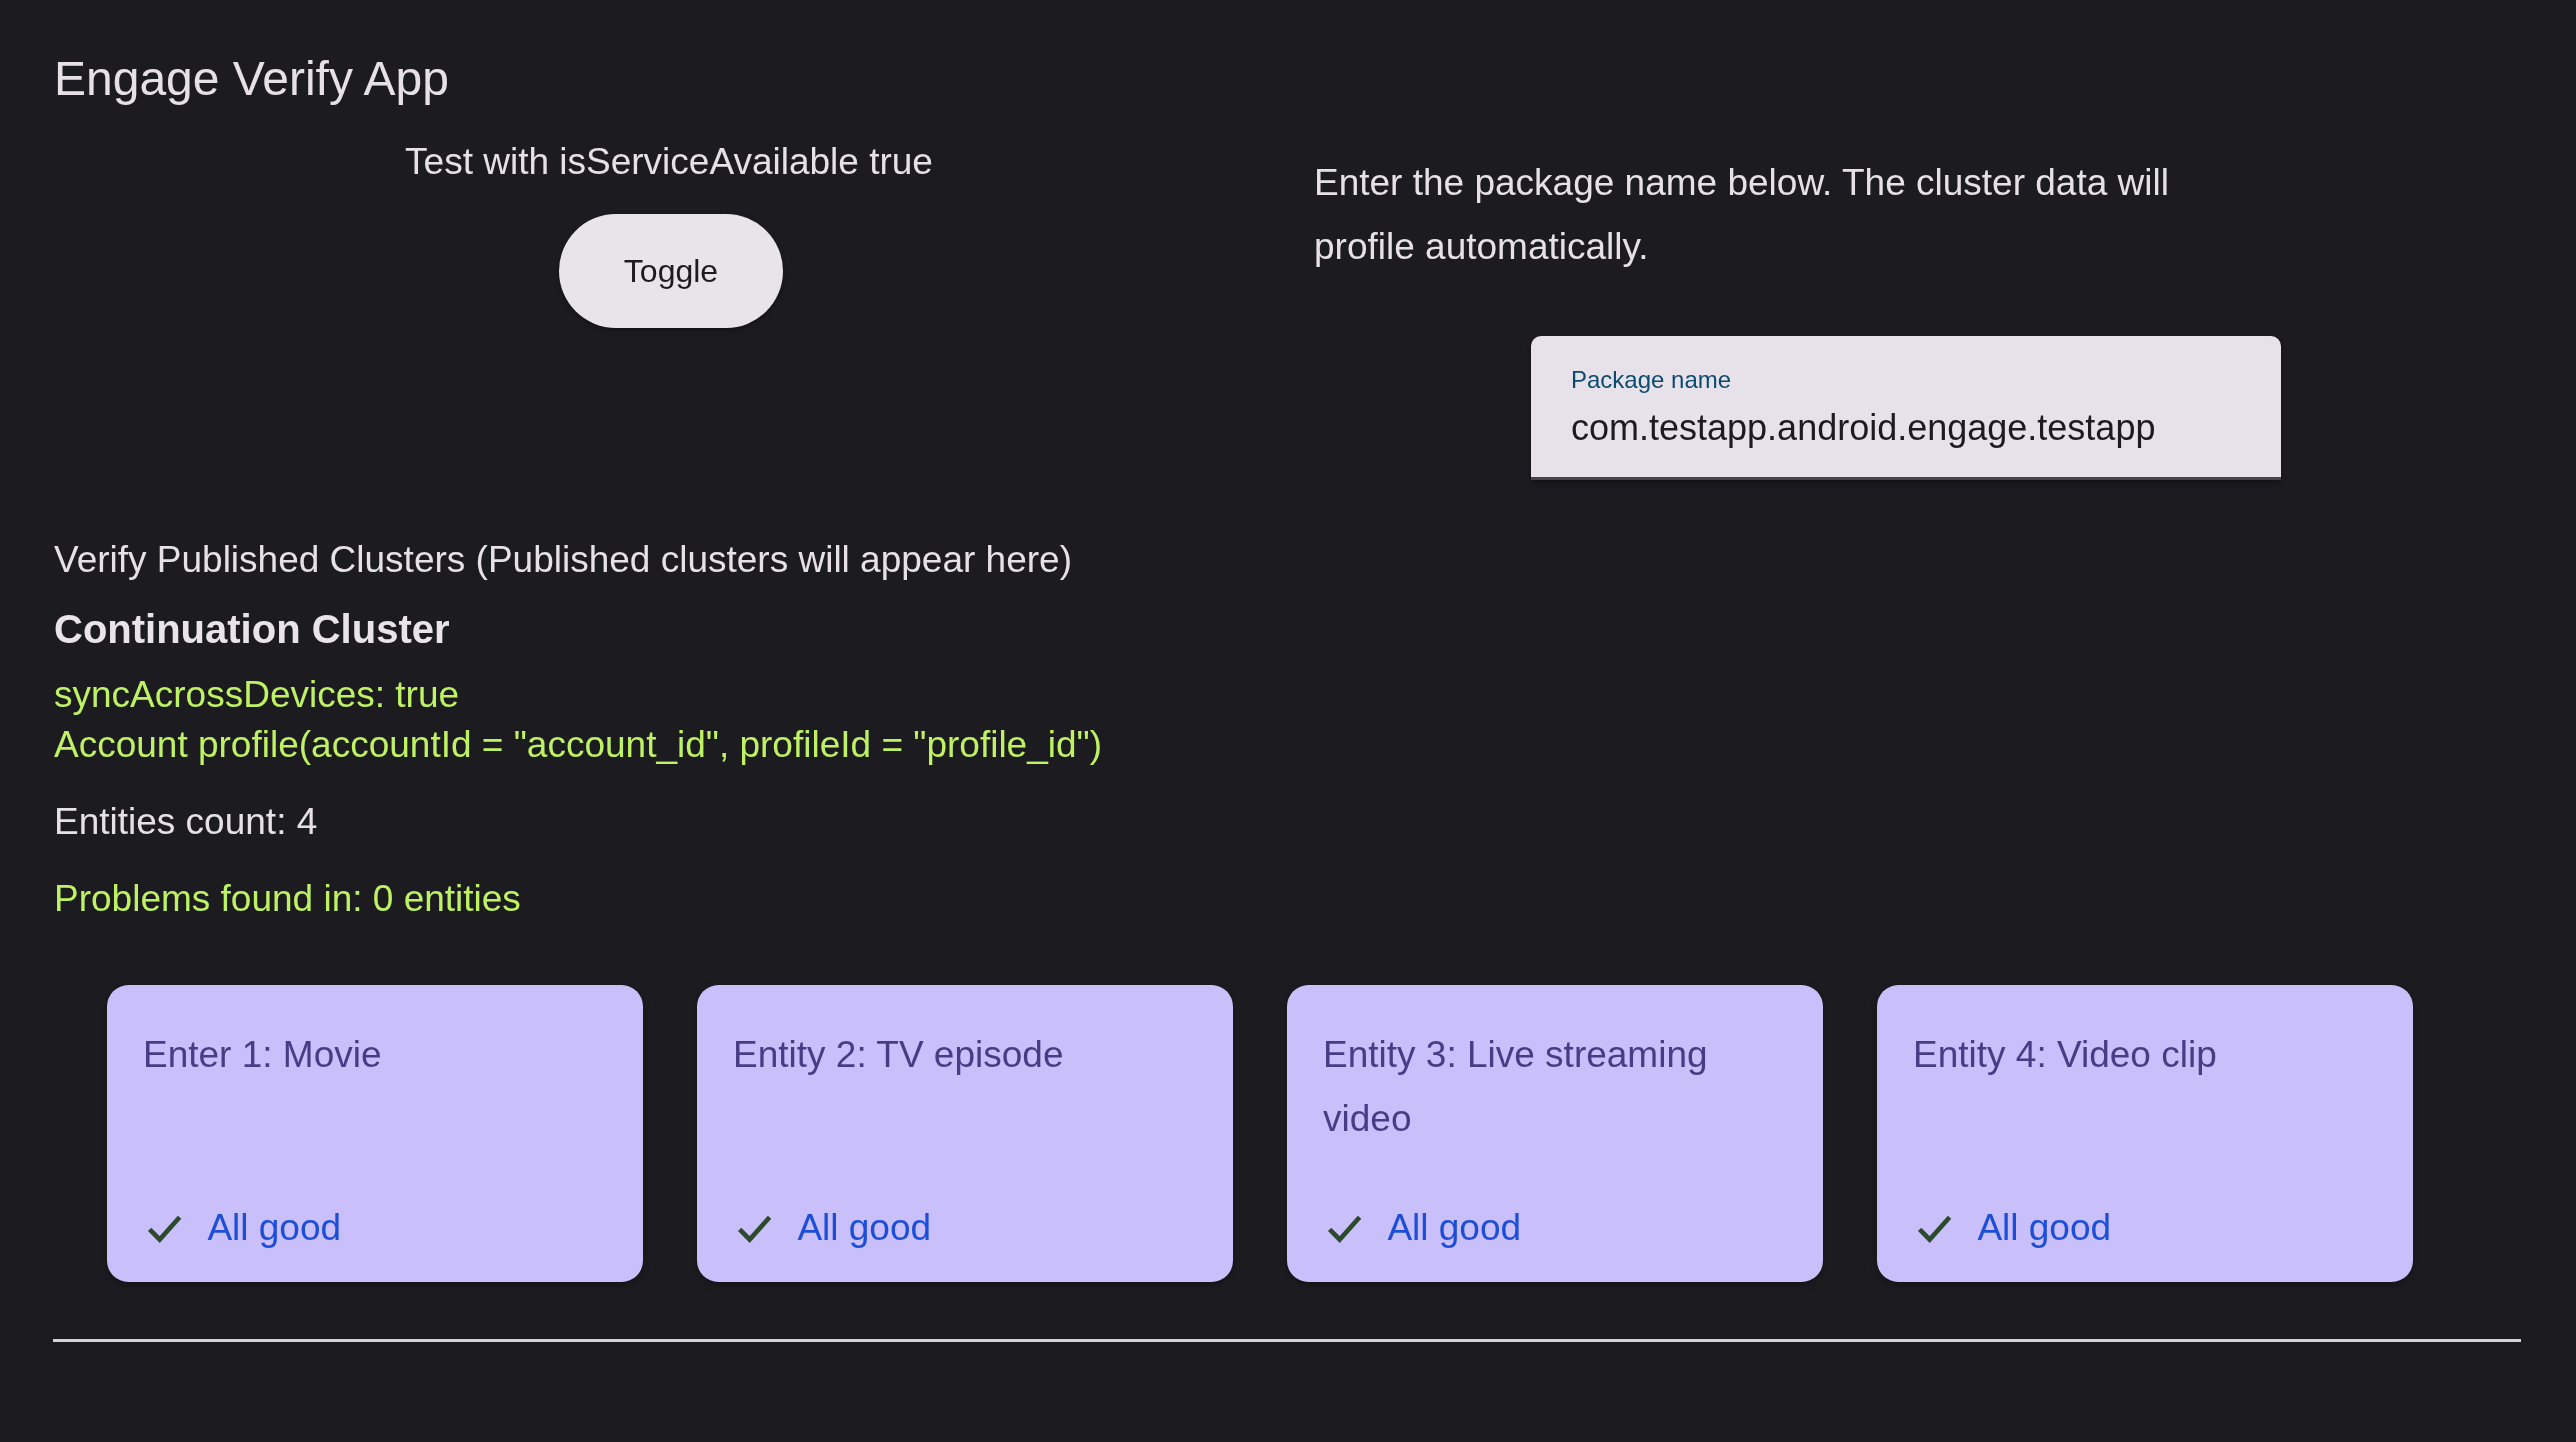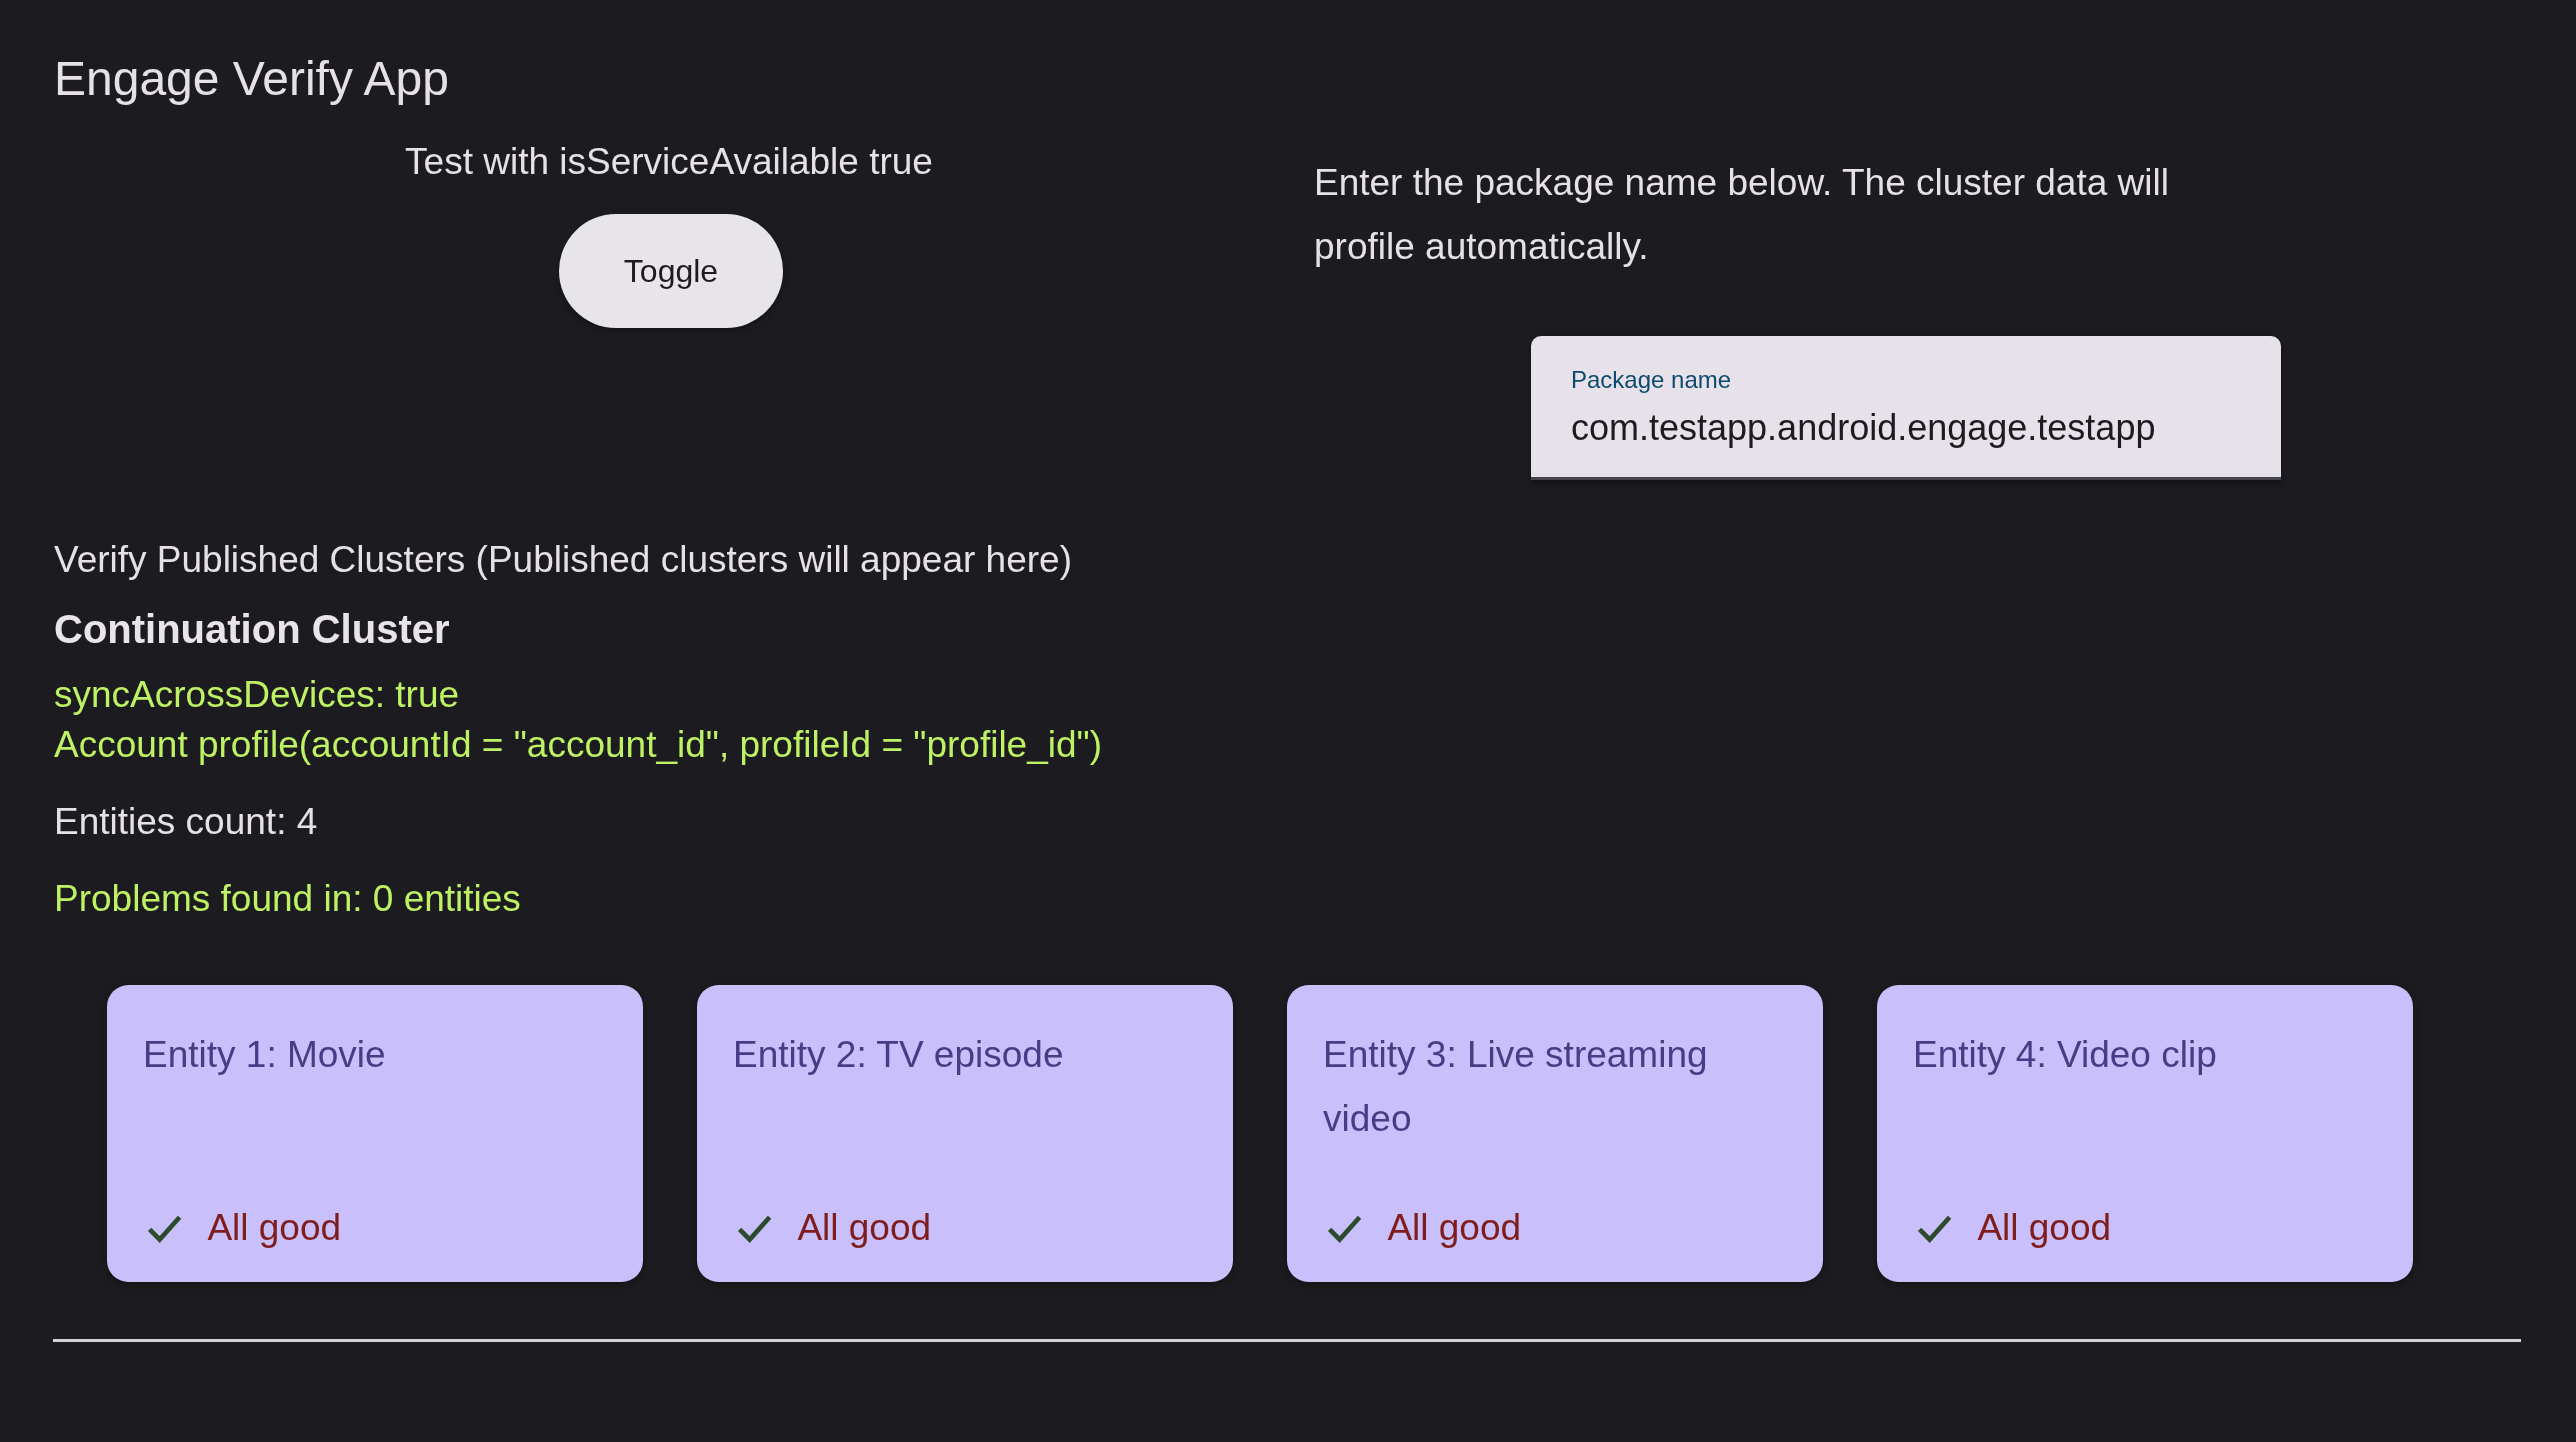--- a/index.html
+++ b/index.html
@@ -81,21 +81,21 @@
     padding: 38px 40px 0 36px;
     box-shadow: 0 2.9px 7.1px rgba(0,0,0,0.30);
   }
   .entity-title {
     font-size: 37px; line-height: 64px;
     color: #483c87;
   }
   .entity-status {
     position: absolute; left: 36px; bottom: 33px;
     display: flex; align-items: center; gap: 21.4px;
-    font-size: 37px; color: #7f1d1d; white-space: nowrap;
+    font-size: 37px; color: #1d4ed8; white-space: nowrap;
   }
   .check-icon { width: 43px; height: 43px; flex: 0 0 auto; }
   .check-icon svg { width: 43px; height: 43px; display: block; }
   .divider {
     position: absolute; left: 53px; top: 1339px;
     width: 2468px; height: 2.9px;
     background: #d6d2d6;
   }
 </style>
 </head>
@@ -126,21 +126,21 @@
   <div class="text-line green sync-line">syncAcrossDevices: true</div>
 
   <div class="text-line green account-line">Account profile(accountId = "account_id", profileId = "profile_id")</div>
 
   <div class="text-line entities-count">Entities count: 4</div>
 
   <div class="text-line green problems-line">Problems found in: 0 entities</div>
 
   <div class="cards-row">
   <div class="entity-card">
-    <div class="entity-title">Entity 1: Movie</div>
+    <div class="entity-title">Enter 1: Movie</div>
     <div class="entity-status">
       <span class="check-icon">
         <svg viewBox="0 0 24 24">
           <path d="M3.7 13.1 L9.3 18.7 L20.4 6.3" fill="none" stroke="#2c4b2c" stroke-width="2.6" stroke-linecap="butt"></path>
         </svg>
       </span>
       <span>All good</span>
     </div>
   </div>
 

